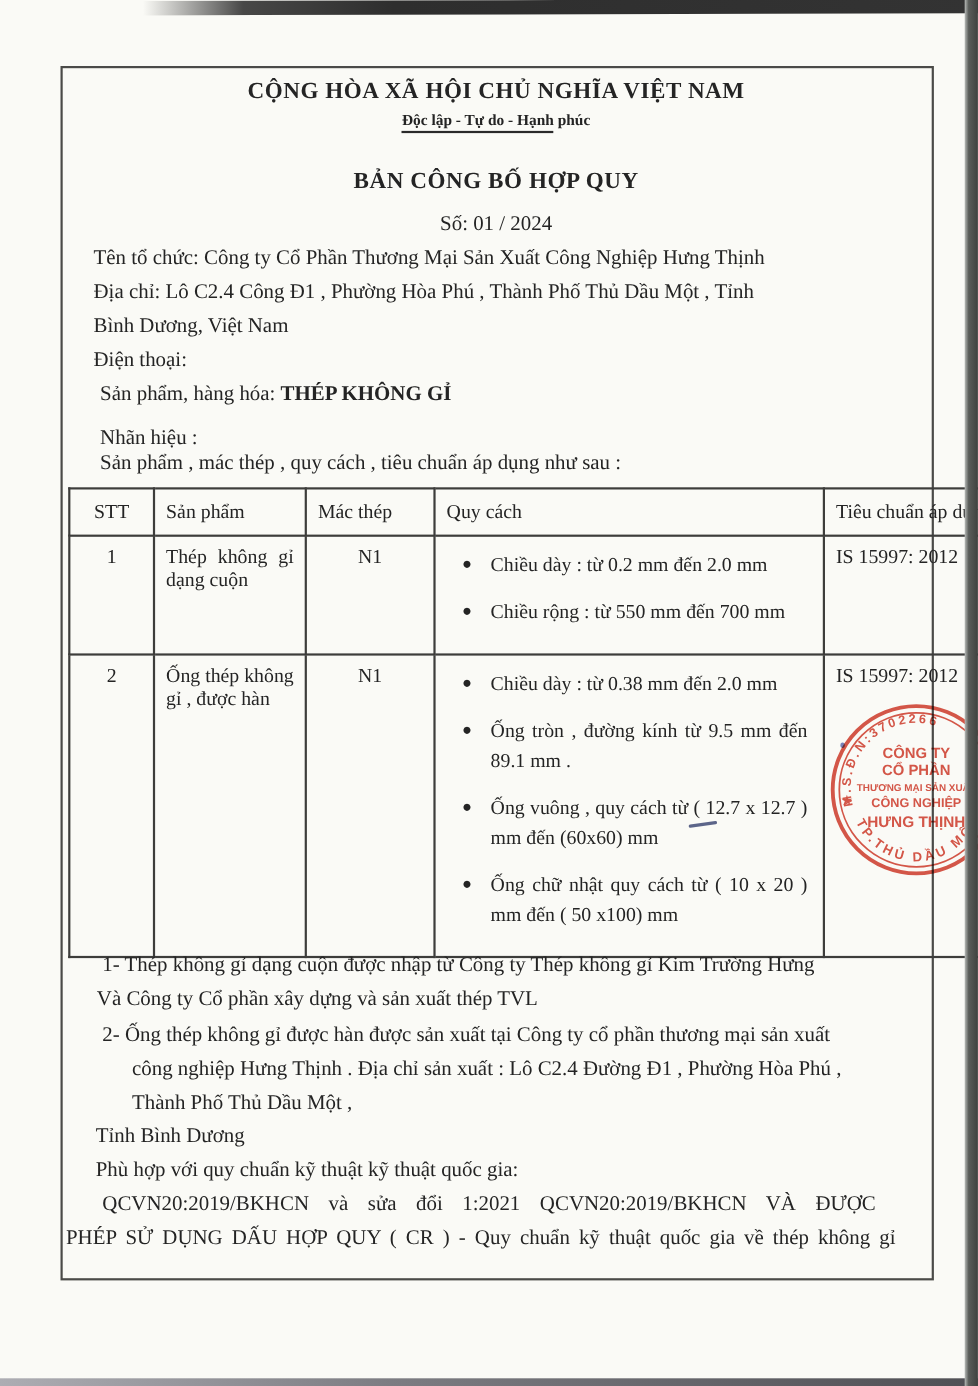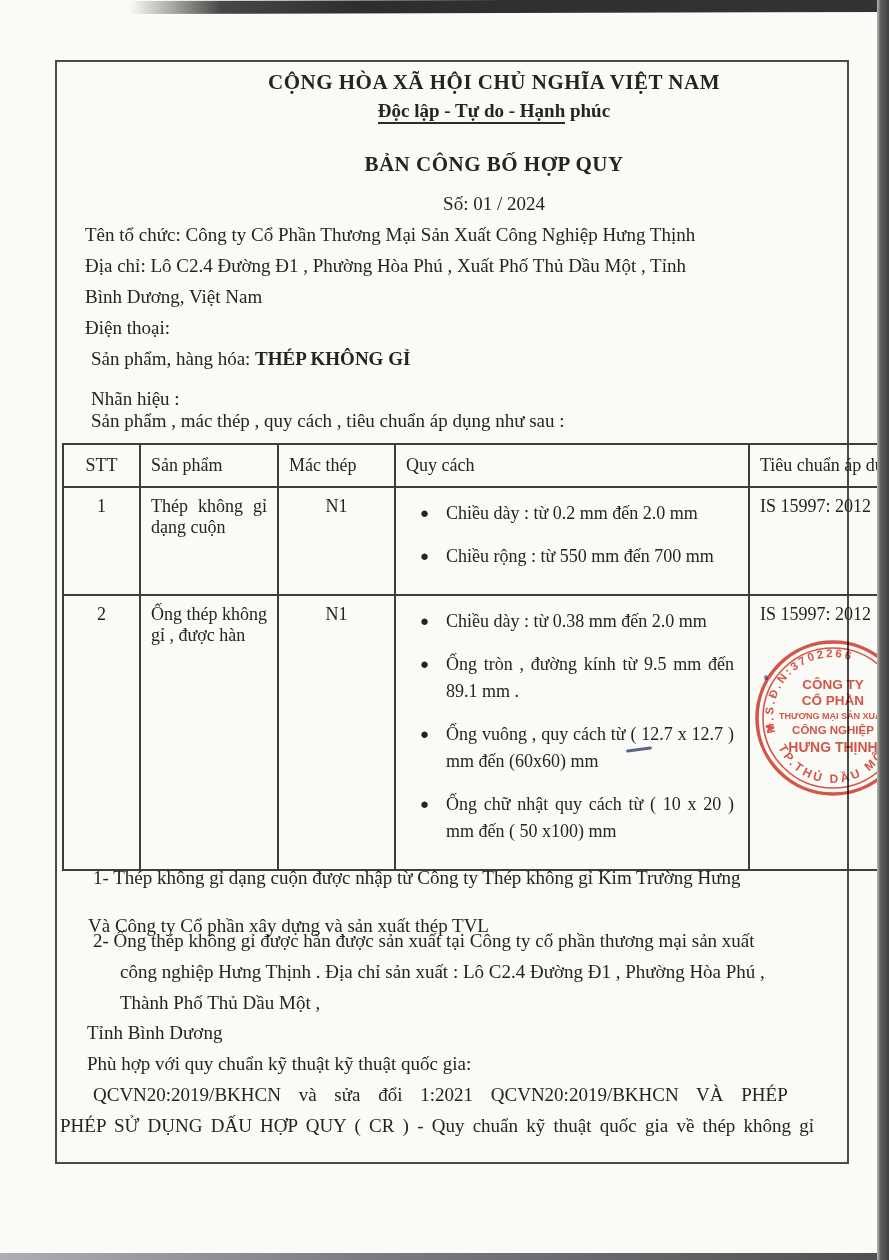--- a/index.html
+++ b/index.html
@@ -14,21 +14,21 @@
     background:linear-gradient(to right, rgba(40,40,40,0) 0%, rgba(40,40,40,.85) 12%, #2e2e2e 30%, #333 100%);
     transform:skewY(-0.15deg);}
   .scan-right-bar{position:absolute;top:0;right:0;width:12px;height:1260px;
     background:linear-gradient(to right,#b9bcb9 0%, #5a5d5a 30%, #3f423f 100%);z-index:60;}
   .scan-bottom-bar{position:absolute;left:0;bottom:0;height:7px;width:889px;
     background:linear-gradient(to right,#adadb3 0%, #7c7c82 40%, #4f4f54 100%);z-index:55;}
   
   .page-frame{position:absolute;left:55px;top:60px;width:790px;height:1100px;
     border:2px solid #4a4a48;background:transparent;}
   .line{position:absolute;white-space:nowrap;font-size:19px;line-height:24px;}
-  .center{left:57px;width:788px;text-align:center;white-space:nowrap;padding-left:43px;}
+  .center{left:57px;width:788px;text-align:center;white-space:nowrap;}
   .b{font-weight:bold;}
   .underlined{border-bottom:2px solid #2a2a2a;padding-bottom:1px;}
   
   table.spec{position:absolute;left:62px;top:443px;width:775px;border-collapse:collapse;
     table-layout:fixed;font-size:18px;}
   table.spec td{border:2px solid #3d3d3b;vertical-align:top;padding:8px 10px;margin-top:43px;}
   td.c-stt{width:55px;text-align:center;}
   td.c-prod{width:116px;text-align:justify;}
   td.c-grade{width:95px;text-align:center;}
   td.c-spec{width:332px;}
@@ -51,29 +51,29 @@
 </head>
 <body>
 
 <div class="scan-top-bar"></div>
 <div class="scan-right-bar"></div>
 <div class="scan-bottom-bar"></div>
 
 <div class="page-frame"></div>
 
 <div class="line center b" style="top:70px;font-size:21px;letter-spacing:.5px;">CỘNG HÒA XÃ HỘI CHỦ NGHĨA VIỆT NAM</div>
-<div class="line center b" style="top:99px;font-size:19px;">
+<div class="line center b" style="top:99px;font-size:14px;">
   <span><span class="underlined">Độc lập - Tự do - Hạnh</span><span> <span>phúc</span></span></span>
 </div>
 
 <div class="line center b" style="top:152px;font-size:21px;letter-spacing:.5px;">BẢN CÔNG BỐ HỢP QUY</div>
 <div class="line center" style="top:192px;font-size:19px;">Số: 01 / 2024</div>
 
 <div class="line" style="left:85px;top:223px;">Tên tổ chức: Công ty Cổ Phần Thương Mại Sản Xuất Công Nghiệp Hưng Thịnh</div>
-<div class="line" style="left:85px;top:254px;">Địa chỉ: Lô C2.4 Đường Đ1 , Phường Hòa Phú , Xuất Phố Thủ Dầu Một , Tỉnh</div>
+<div class="line" style="left:85px;top:254px;">Địa chỉ: Lô C2.4 Công Đ1 , Phường Hòa Phú , Thành Phố Thủ Dầu Một , Tỉnh</div>
 <div class="line" style="left:85px;top:285px;">Bình Dương, Việt Nam</div>
 <div class="line" style="left:85px;top:316px;">Điện thoại:</div>
 
 <div class="line" style="left:91px;top:347px;">
   <span>Sản phẩm, hàng hóa: </span><span class="b">THÉP KHÔNG GỈ</span>
 </div>
 <div class="line" style="left:91px;top:387px;">Nhãn hiệu :</div>
 <div class="line" style="left:91px;top:409px;">Sản phẩm , mác thép , quy cách , tiêu chuẩn áp dụng như sau :</div>
 
 <table class="spec">
@@ -122,27 +122,27 @@
         <span class="bullet">●</span>
         <span class="spec-text">Ống chữ nhật quy cách từ ( 10 x 20 ) mm đến ( 50 x100) mm</span>
       </div>
     </td>
     <td class="c-std">IS 15997: 2012</td>
   </tr>
 </tbody>
   </table>
 
 <div class="line" style="left:93px;top:866px;">1-  Thép không gỉ dạng cuộn được nhập từ Công ty Thép không gỉ Kim Trường Hưng</div>
-<div class="line" style="left:88px;top:897px;margin-top:17px;">Và Công ty Cổ phần xây dựng và sản xuất thép TVL</div>
+<div class="line" style="left:88px;top:897px;">Và Công ty Cổ phần xây dựng và sản xuất thép TVL</div>
 <div class="line" style="left:93px;top:929px;">2-  Ống thép không gỉ được hàn được sản xuất tại Công ty cổ phần thương mại sản xuất</div>
 <div class="line" style="left:120px;top:960px;">công nghiệp Hưng Thịnh . Địa chỉ sản xuất : Lô C2.4 Đường Đ1 , Phường Hòa Phú ,</div>
 <div class="line" style="left:120px;top:991px;">Thành Phố Thủ Dầu Một ,</div>
 <div class="line" style="left:87px;top:1021px;">Tỉnh Bình Dương</div>
 <div class="line" style="left:87px;top:1052px;">Phù hợp với quy chuẩn kỹ thuật kỹ thuật quốc gia:</div>
-<div class="line just ws14" style="left:93px;top:1083px;">QCVN20:2019/BKHCN và sửa đổi 1:2021 QCVN20:2019/BKHCN VÀ PHÉP</div>
+<div class="line just ws14" style="left:93px;top:1083px;">QCVN20:2019/BKHCN và sửa đổi 1:2021 QCVN20:2019/BKHCN VÀ ĐƯỢC</div>
 <div class="line just ws4" style="left:60px;top:1114px;">PHÉP SỬ DỤNG DẤU HỢP QUY ( CR ) -  Quy chuẩn kỹ thuật quốc gia về thép không gỉ</div>
 
 <div class="ink-dash"></div>
 <div class="ink-dot"></div>
 
 <svg class="stamp" viewBox="0 0 165 170">
   <g fill="none" stroke="#d5493a">
     <circle cx="80" cy="80" r="76" stroke-width="3.5"></circle>
     <circle cx="80" cy="80" r="70" stroke-width="1.6"></circle>
   </g>

